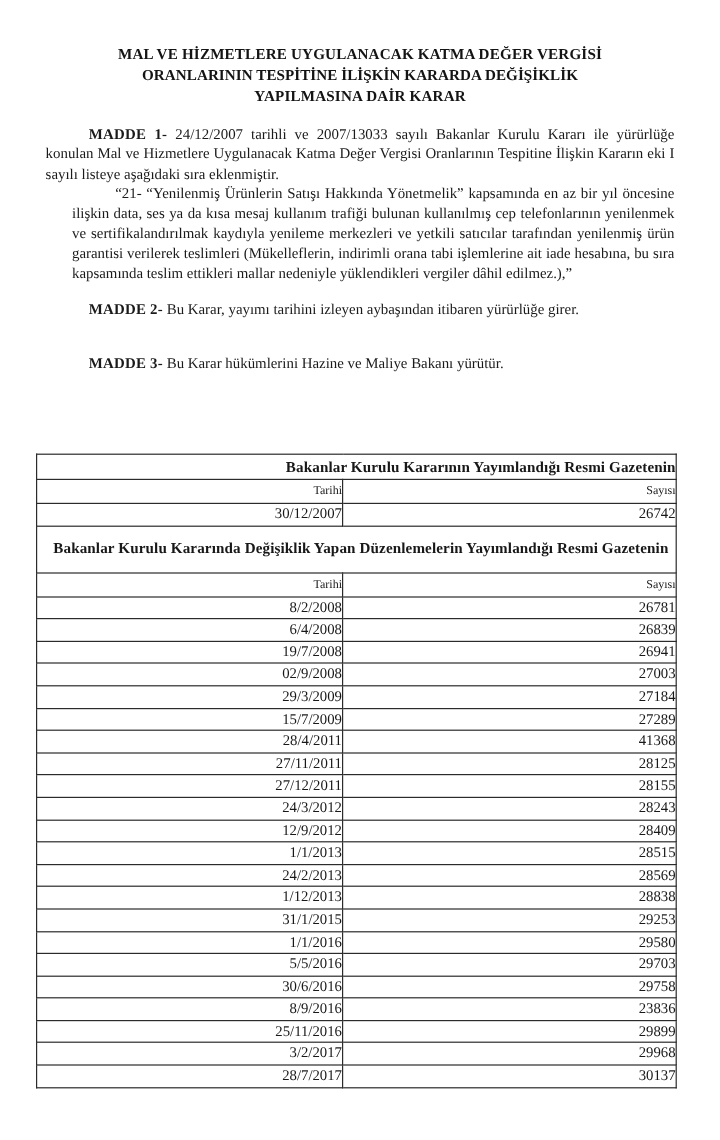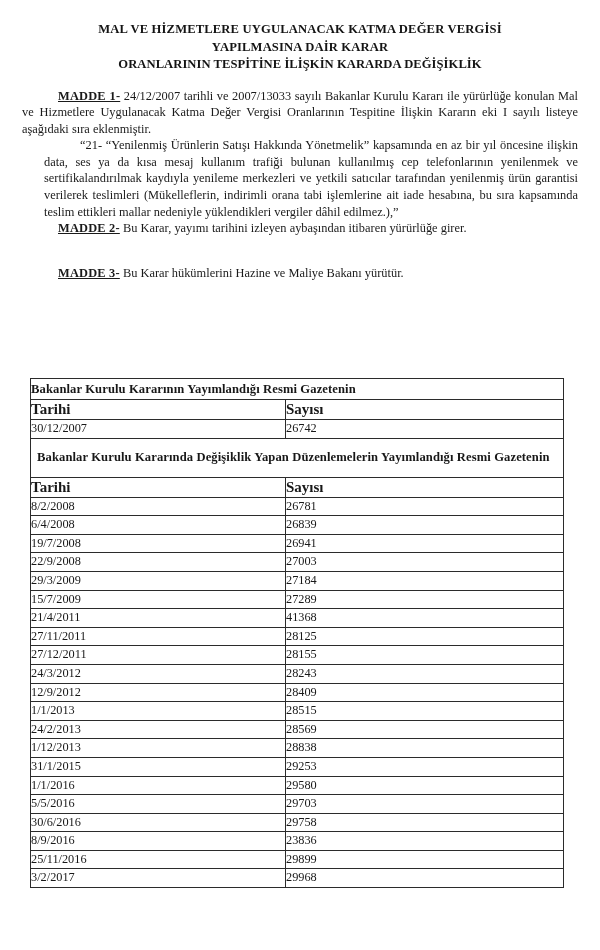--- a/index.html
+++ b/index.html
@@ -12,21 +12,21 @@
     height: 950px;
     font-family: "Liberation Serif", "DejaVu Serif", serif;
     color: #111111;
     overflow: hidden;
     position: relative;
   }
   .page {
     width: 600px;
     height: 950px;
     box-sizing: border-box;
-    padding: 0;
+    padding: 16px;
     position: relative;
   }
 
   
   .doc-title {
     text-align: center;
     font-weight: bold;
     font-size: 12.6px;
     letter-spacing: 0.15px;
     line-height: 17.5px;
@@ -47,81 +47,80 @@
   }
   p.para {
     margin: 0 0 0 0;
     font-size: 12.4px;
     line-height: 16.6px;
     text-align: justify;
     text-indent: 36px;
     color: #1a1a1a;
   }
   p.para.tight { margin-top: 0px; margin-left: 22px; }
-  p.para.sep   { }
+  p.para.sep   { margin-top: 14px; }
   p.para.sep2  { margin-top: 28px; }
   .madde {
     font-weight: bold;
     letter-spacing: 0.2px;
-    text-decoration: underline;
   }
 
   
   .tbl-wrap {
     position: absolute;
     left: 30px;
     top: 378px;
     width: 533px;
   }
   table.gz {
     border-collapse: collapse;
     width: 533px;
     table-layout: fixed;
     font-size: 12.3px;
     color: #181818;
   }
   table.gz td, table.gz th {
     border: 1px solid #2b2b2b;
-    text-align: left;
+    text-align: right;
     padding: 0;
     height: 17.6px;
     line-height: 17.6px;
     font-weight: normal;
     vertical-align: middle;
   }
   table.gz th.group {
     font-weight: bold;
     font-size: 12.6px;
     height: 20px;
     line-height: 20px;
     letter-spacing: 0.1px;
   }
   table.gz th.group.two {
     height: 36px;
     line-height: 17.5px;
     padding: 1px 6px;
   }
   table.gz th.colhead {
-    font-weight: bold;
-    font-size: 15px;
+    font-weight: normal;
+    font-size: 10px;
     height: 19px;
     line-height: 19px;
   }
   col.c-date { width: 255px; }
   col.c-num  { width: 278px; }
 </style>
 </head>
 <body>
 
 <div class="page">
 
   <h1 class="doc-title">
     <span class="tl">MAL VE HİZMETLERE UYGULANACAK KATMA DEĞER VERGİSİ</span>
+    <span class="tl tl2">ORANLARININ TESPİTİNE İLİŞKİN KARARDA DEĞİŞİKLİK</span>
     <span class="tl">YAPILMASINA DAİR KARAR</span>
-    <span class="tl tl2">ORANLARININ TESPİTİNE İLİŞKİN KARARDA DEĞİŞİKLİK</span>
   </h1>
 
   <div class="body-block">
 
     <p class="para"><span class="madde">MADDE 1-</span><span> 24/12/2007 tarihli ve 2007/13033 sayılı Bakanlar Kurulu Kararı ile yürürlüğe konulan Mal ve Hizmetlere Uygulanacak Katma Değer Vergisi Oranlarının Tespitine İlişkin Kararın eki I sayılı listeye aşağıdaki sıra eklenmiştir.</span></p>
 
     <p class="para tight">“21- “Yenilenmiş Ürünlerin Satışı Hakkında Yönetmelik” kapsamında en az bir yıl öncesine ilişkin data, ses ya da kısa mesaj kullanım trafiği bulunan kullanılmış cep telefonlarının yenilenmek ve sertifikalandırılmak kaydıyla yenileme merkezleri ve yetkili satıcılar tarafından yenilenmiş ürün garantisi verilerek teslimleri (Mükelleflerin, indirimli orana tabi işlemlerine ait iade hesabına, bu sıra kapsamında teslim ettikleri mallar nedeniyle yüklendikleri vergiler dâhil edilmez.),”</p>
 
     <p class="para sep"><span class="madde">MADDE 2-</span><span> Bu Karar, yayımı tarihini izleyen aybaşından itibaren yürürlüğe girer.</span></p>
 
@@ -161,33 +160,33 @@
           </tr>
         <tr>
             <td>6/4/2008</td>
             <td>26839</td>
           </tr>
         <tr>
             <td>19/7/2008</td>
             <td>26941</td>
           </tr>
         <tr>
-            <td>22/9/2008</td>
+            <td>02/9/2008</td>
             <td>27003</td>
           </tr>
         <tr>
             <td>29/3/2009</td>
             <td>27184</td>
           </tr>
         <tr>
             <td>15/7/2009</td>
             <td>27289</td>
           </tr>
         <tr>
-            <td>21/4/2011</td>
+            <td>28/4/2011</td>
             <td>41368</td>
           </tr>
         <tr>
             <td>27/11/2011</td>
             <td>28125</td>
           </tr>
         <tr>
             <td>27/12/2011</td>
             <td>28155</td>
           </tr>
@@ -231,18 +230,22 @@
             <td>8/9/2016</td>
             <td>23836</td>
           </tr>
         <tr>
             <td>25/11/2016</td>
             <td>29899</td>
           </tr>
         <tr>
             <td>3/2/2017</td>
             <td>29968</td>
+          </tr>
+        <tr>
+            <td>28/7/2017</td>
+            <td>30137</td>
           </tr>
       </tbody>
     </table>
   </div>
 
 </div>
 
 </body></html>

